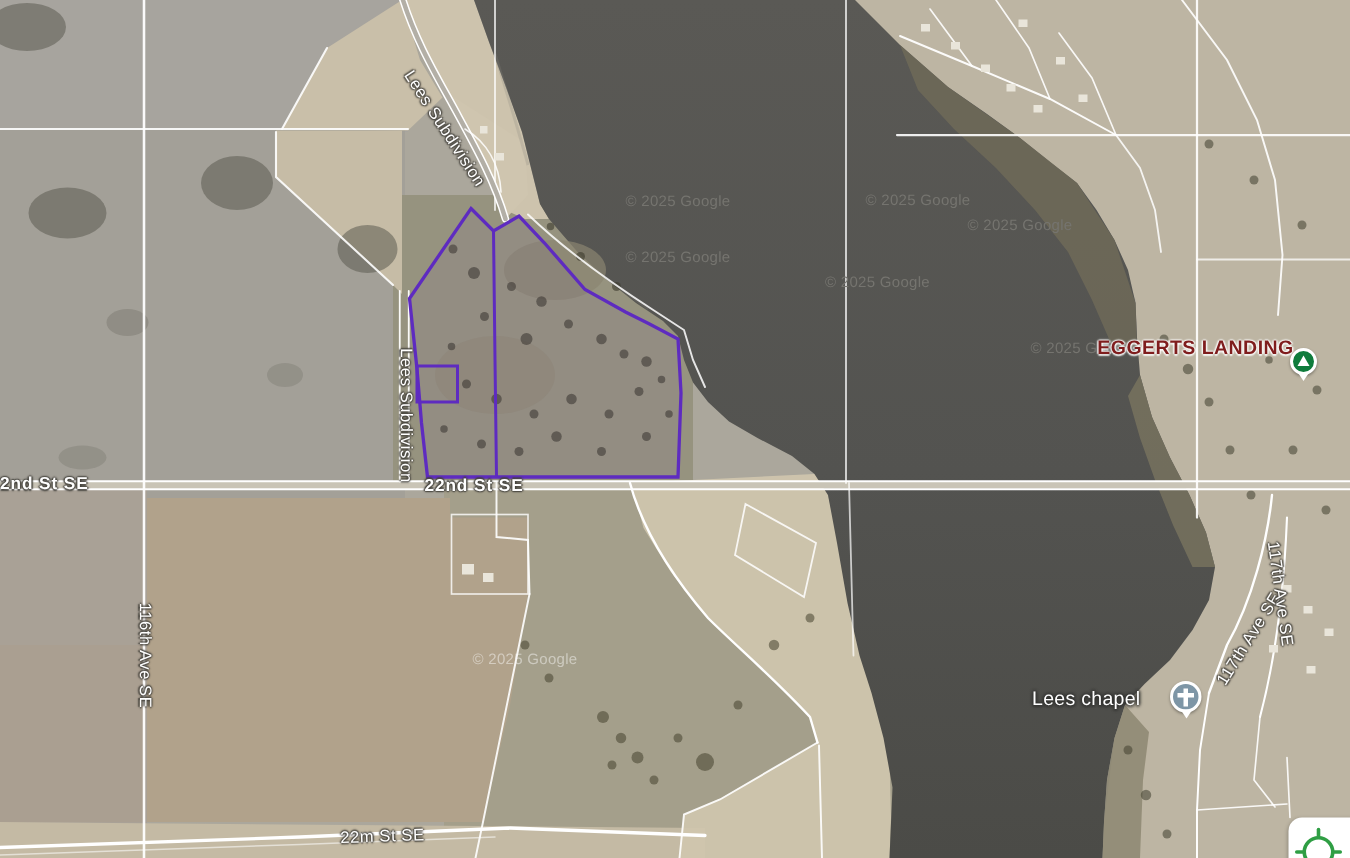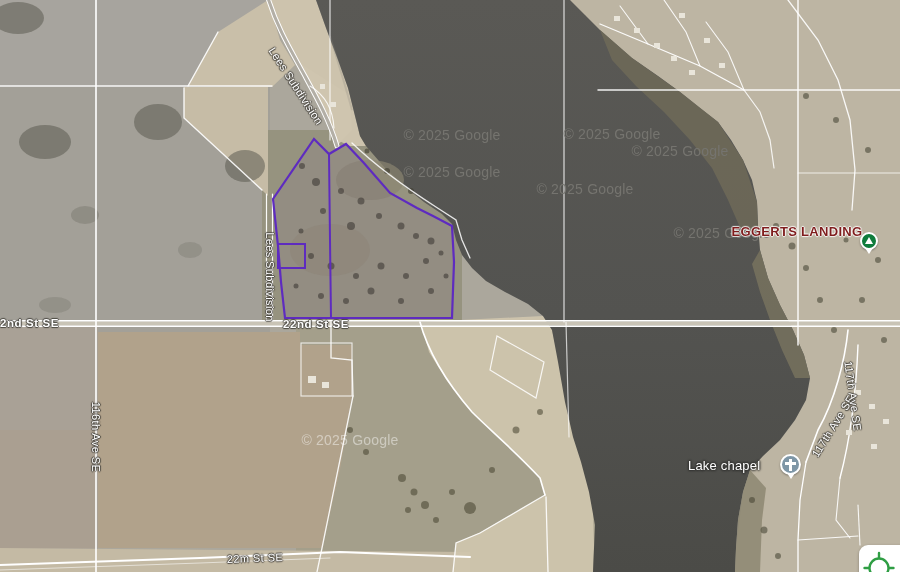--- a/index.html
+++ b/index.html
@@ -5,21 +5,21 @@
   html,body{margin:0;padding:0;}
   body{width:900px;height:572px;position:relative;overflow:hidden;
        font-family:"Liberation Sans",sans-serif;background:#aaa69c;}
   #map{position:absolute;left:0;top:0;width:900px;height:572px;}
   .lbl{position:absolute;white-space:nowrap;color:#fff;font-size:11px;font-weight:400;
        letter-spacing:.4px;
        text-shadow:-1px 0 1px rgba(68,66,60,.95),1px 0 1px rgba(68,66,60,.95),
                    0 -1px 1px rgba(68,66,60,.95),0 1px 1px rgba(68,66,60,.95);
        pointer-events:none;}
   .lbl.big{font-size:11.5px;font-weight:700;letter-spacing:.6px;}
-  .wm{position:absolute;white-space:nowrap;font-size:14px;letter-spacing:.2px;
+  .wm{position:absolute;white-space:nowrap;font-size:10px;letter-spacing:.2px;
       color:#75746f;transform:translate(-50%,-50%);pointer-events:none;}
   .wm.onland{color:rgba(255,255,255,.45);}
   .poi-green{position:absolute;left:712px;top:224px;width:170px;text-align:center;
       color:#7f1d1d;font-size:13px;font-weight:700;letter-spacing:.3px;line-height:15px;
       text-shadow:-1px 0 1px rgba(255,255,255,.85),1px 0 1px rgba(255,255,255,.85),
                   0 -1px 1px rgba(255,255,255,.85),0 1px 1px rgba(255,255,255,.85);
       cursor:pointer;}
   .poi-white{position:absolute;left:688px;top:458px;color:#fff;font-size:13px;font-weight:400;
       letter-spacing:.2px;
       text-shadow:-1px 0 2px rgba(50,50,48,.9),1px 0 2px rgba(50,50,48,.9),
@@ -271,21 +271,21 @@
 <div class="poi-green">
   <div>EGGERTS LANDING</div>
 </div>
 <div class="pin pin-camp" style="left:860px;top:232px;">
   <div class="circle">
       <div class="tent"></div>
     </div>
   <div class="tip"></div>
 </div>
 
-<div class="poi-white">Lake chapel</div>
+<div class="poi-white">Lees chapel</div>
 <div class="pin pin-chapel" style="left:780px;top:454px;">
   <div class="circle">
       <div class="cross"></div>
     </div>
   <div class="tip"></div>
 </div>
 
 <div id="corner-panel">
   <svg width="44" height="27" viewBox="0 0 44 27">
     <g stroke="#2f9e44" stroke-width="2.4" fill="none" stroke-linecap="round">

